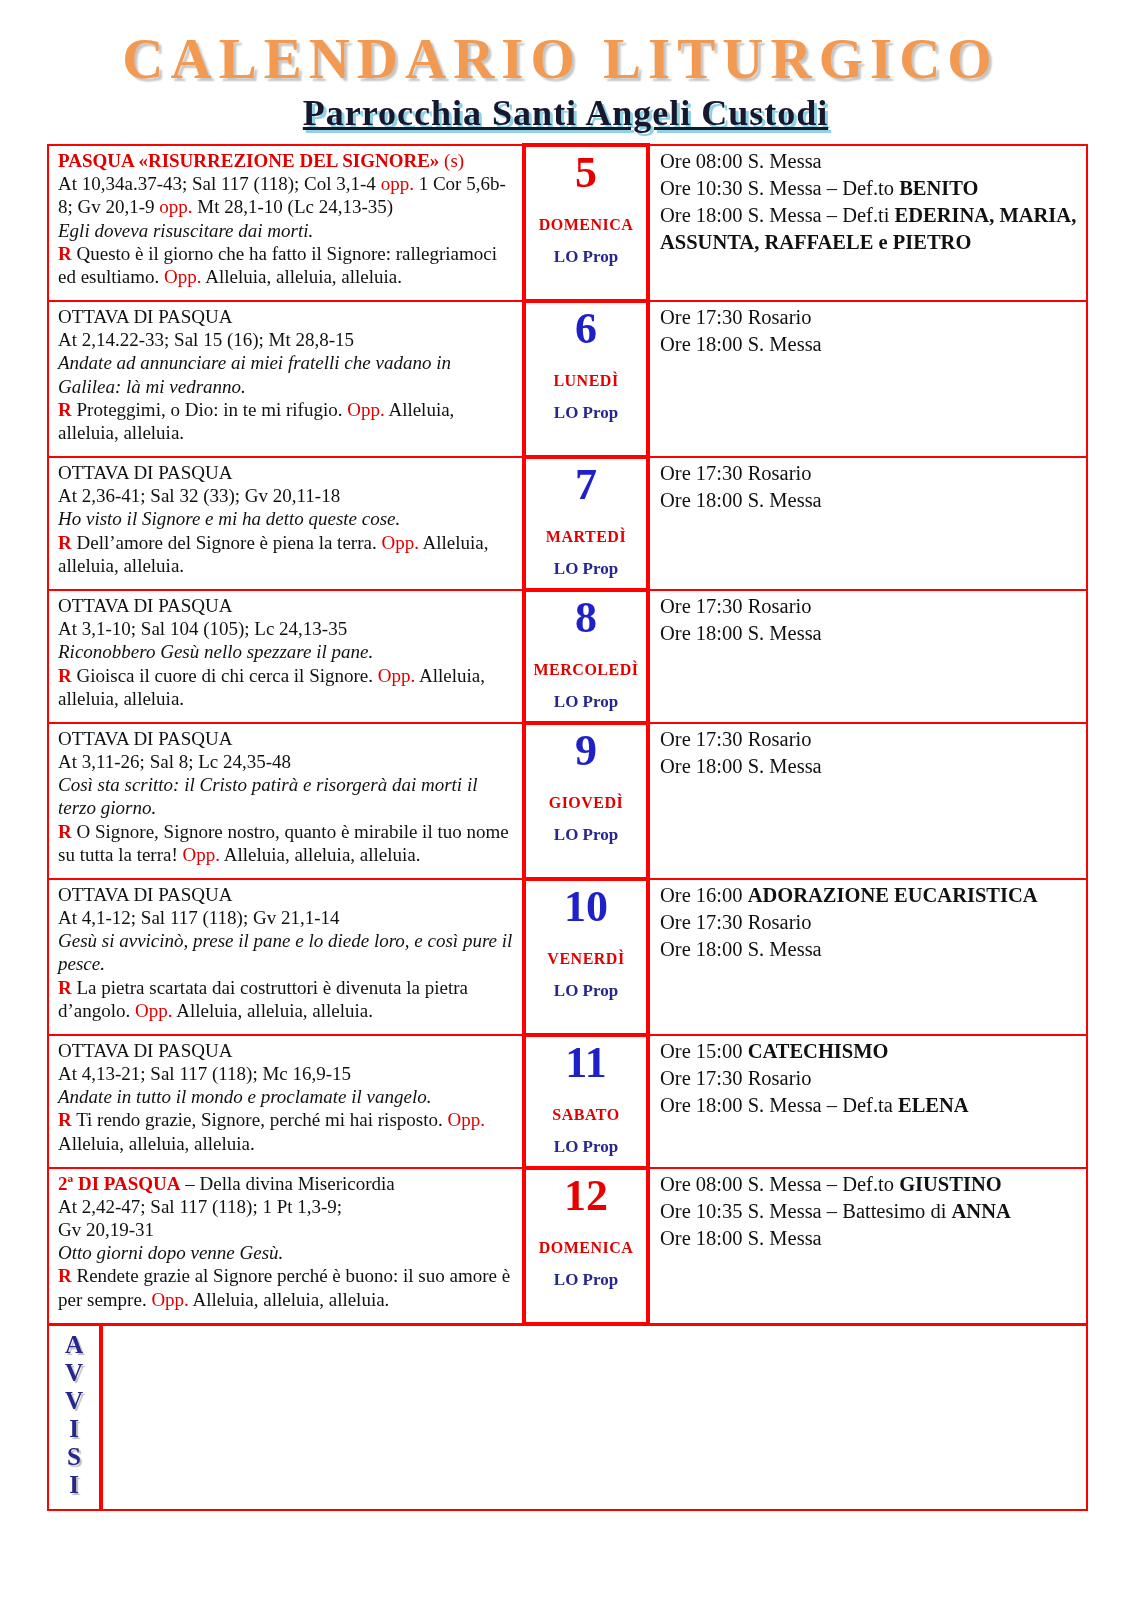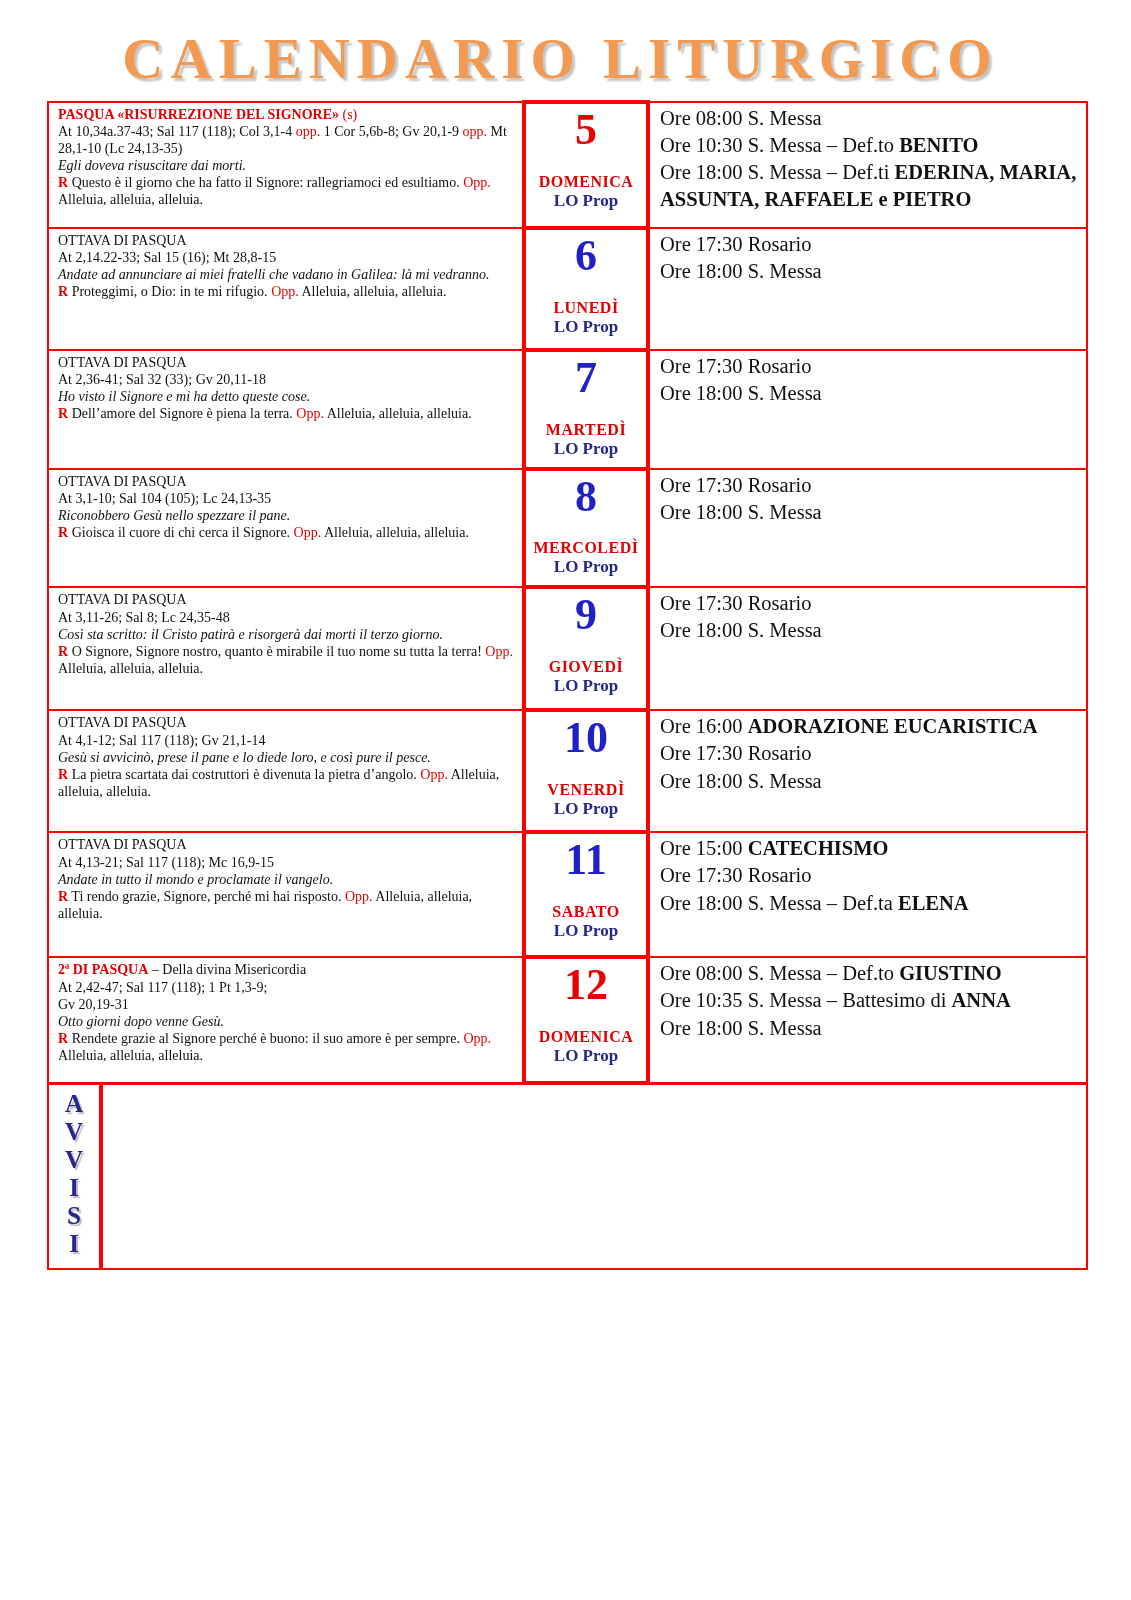--- a/index.html
+++ b/index.html
@@ -6,29 +6,29 @@
   body{width:1131px;height:1600px;font-family:"Liberation Serif",serif;color:#111;}
   .page{position:relative;width:1131px;height:1600px;overflow:hidden;}
 
   .title{margin:28px 10px 0 0;text-align:center;font-size:57px;font-weight:bold;
          color:#f29a52;letter-spacing:7px;text-shadow:3px 3px 2px #c6c6c6;line-height:1.1;}
   .subtitle{margin-top:2px;text-align:center;font-size:36px;font-weight:bold;color:#17172e;
             letter-spacing:1px;text-decoration:underline;text-shadow:3px 3px 0 #8fd2e6;line-height:1.15;}
 
   table.cal{border-collapse:collapse;margin:9px 0 0 47px;width:1041px;table-layout:fixed;}
   table.cal td{vertical-align:top;}
-  td.liturgy-cell{border:2px solid #f00;width:458px;padding:3px 6px 18px 9px;
-                  font-size:14px;line-height:1.22;white-space:pre-wrap;}
+  td.liturgy-cell{border:2px solid #f00;width:458px;padding:3px 6px 12px 9px;
+                  font-size:19px;line-height:1.22;white-space:pre-wrap;}
   td.day-cell{border:4px solid #f00;width:120px;text-align:center;padding:4px 0 8px 0;}
   td.events-cell{border:2px solid #f00;padding:2px 6px 4px 10px;font-size:20.5px;line-height:1.32;}
 
   .day-number{font-size:44px;font-weight:bold;line-height:1.02;color:#2020c8;}
   tr.day-red .day-number{color:#e80000;}
   .weekday{font-size:16px;font-weight:bold;color:#e00000;letter-spacing:.5px;margin-top:20px;}
-  .lo-prop{font-size:17px;font-weight:bold;color:#26268c;}
+  .lo-prop{font-size:17px;font-weight:bold;color:#26268c;margin-top:13px;}
 
   .seg-hr{color:#e00000;font-weight:bold;}
   .seg-hb{font-weight:normal;}
   .seg-r{color:#e00000;}
   .seg-R{color:#e00000;font-weight:bold;}
   .seg-i{font-style:italic;}
   .seg-b{font-weight:bold;}
   .event-line{white-space:pre-wrap;}
 
   .avvisi-box{display:flex;margin:-2px 0 0 47px;width:1041px;height:187px;
@@ -37,20 +37,21 @@
                   align-items:center;padding-top:5px;}
   .avvisi-letter{font-size:25px;font-weight:bold;color:#26268c;line-height:28px;
                  text-shadow:2px 2px 1px #bbbbbb;}
   .avvisi-space{flex:1;}
 </style>
 </head>
 <body>
 
 <div class="page">
   <div class="title">CALENDARIO LITURGICO</div>
+  <div class="subtitle">Parrocchia Santi Angeli Custodi</div>
 
   <table class="cal">
     <tbody>
         <tr class="day-red" style="height: 126px;">
           <td class="liturgy-cell"><span class="seg-hr">PASQUA «RISURREZIONE DEL SIGNORE»</span><span class="seg-n"> </span><span class="seg-r">(s)</span><span class="seg-n">
 At 10,34a.37-43; Sal 117 (118); Col 3,1-4 </span><span class="seg-r">opp.</span><span class="seg-n"> 1 Cor 5,6b-8; Gv 20,1-9 </span><span class="seg-r">opp.</span><span class="seg-n"> Mt 28,1-10 (Lc 24,13-35)</span><span class="seg-i">
 Egli doveva risuscitare dai morti.</span><span class="seg-R">
 R</span><span class="seg-n"> Questo è il giorno che ha fatto il Signore: rallegriamoci ed esultiamo. </span><span class="seg-r">Opp.</span><span class="seg-n"> Alleluia, alleluia, alleluia.</span></td>
           <td class="day-cell">
             <div class="day-number">5</div>

